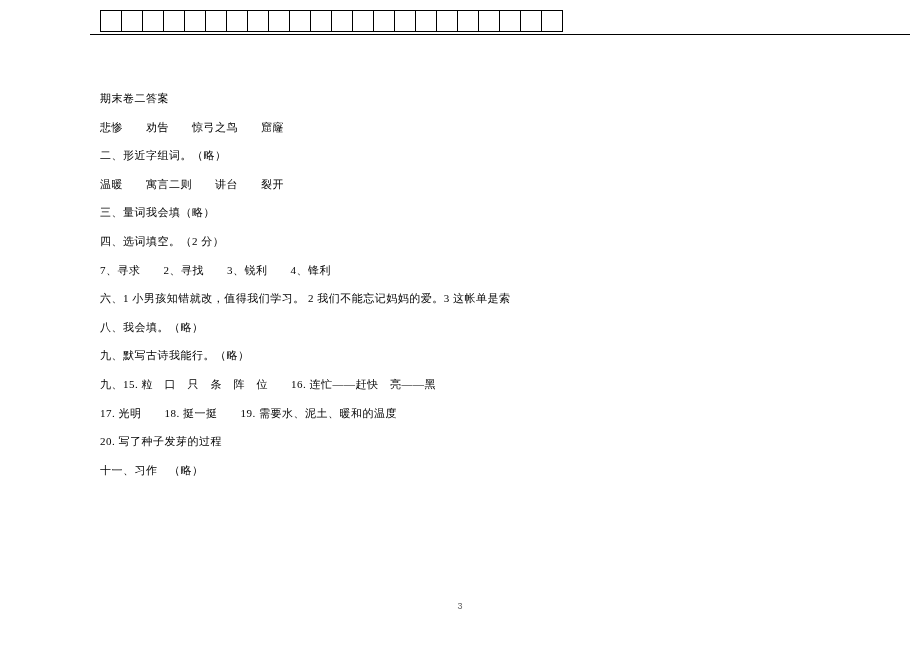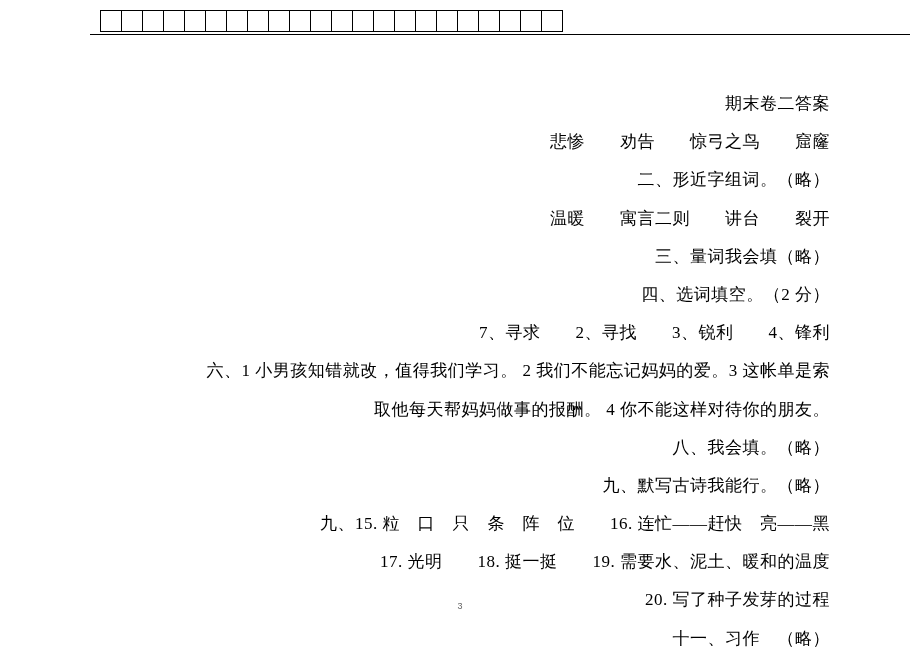--- a/index.html
+++ b/index.html
@@ -32,24 +32,23 @@
     .hr-line {
       border: none;
       border-top: 1px solid #000;
       margin-top: 1px;
       width: 820px;
       margin-left: -10px;
     }
     .content {
       padding-top: 55px;
       padding-left: 0;
-      font-size: 17px;
+      font-size: 11px;
       color: #000;
       line-height: 1.6;
-      text-align: right;
     }
     .line {
       margin-bottom: 11px;
       letter-spacing: 0.5px;
     }
     .page-num {
       position: absolute;
       bottom: 40px;
       left: 50%;
       transform: translateX(-50%);
@@ -91,21 +90,20 @@
 
 <div class="content">
   <div class="line">期末卷二答案</div>
   <div class="line">悲惨　　劝告　　惊弓之鸟　　窟窿</div>
   <div class="line">二、形近字组词。（略）</div>
   <div class="line">温暖　　寓言二则　　讲台　　裂开</div>
   <div class="line">三、量词我会填（略）</div>
   <div class="line">四、选词填空。（2 分）</div>
   <div class="line">7、寻求　　2、寻找　　3、锐利　　4、锋利</div>
   <div class="line">六、1 小男孩知错就改，值得我们学习。 2 我们不能忘记妈妈的爱。3 这帐单是索</div>
-  <div class="line">取他每天帮妈妈做事的报酬。 4 你不能这样对待你的朋友。</div>
   <div class="line">八、我会填。（略）</div>
   <div class="line">九、默写古诗我能行。（略）</div>
   <div class="line">九、15. 粒　口　只　条　阵　位　　16. 连忙——赶快　亮——黑</div>
   <div class="line">17. 光明　　18. 挺一挺　　19. 需要水、泥土、暖和的温度</div>
   <div class="line">20. 写了种子发芽的过程</div>
   <div class="line">十一、习作　（略）</div>
 </div>
 
 <div class="page-num">3</div>
 

